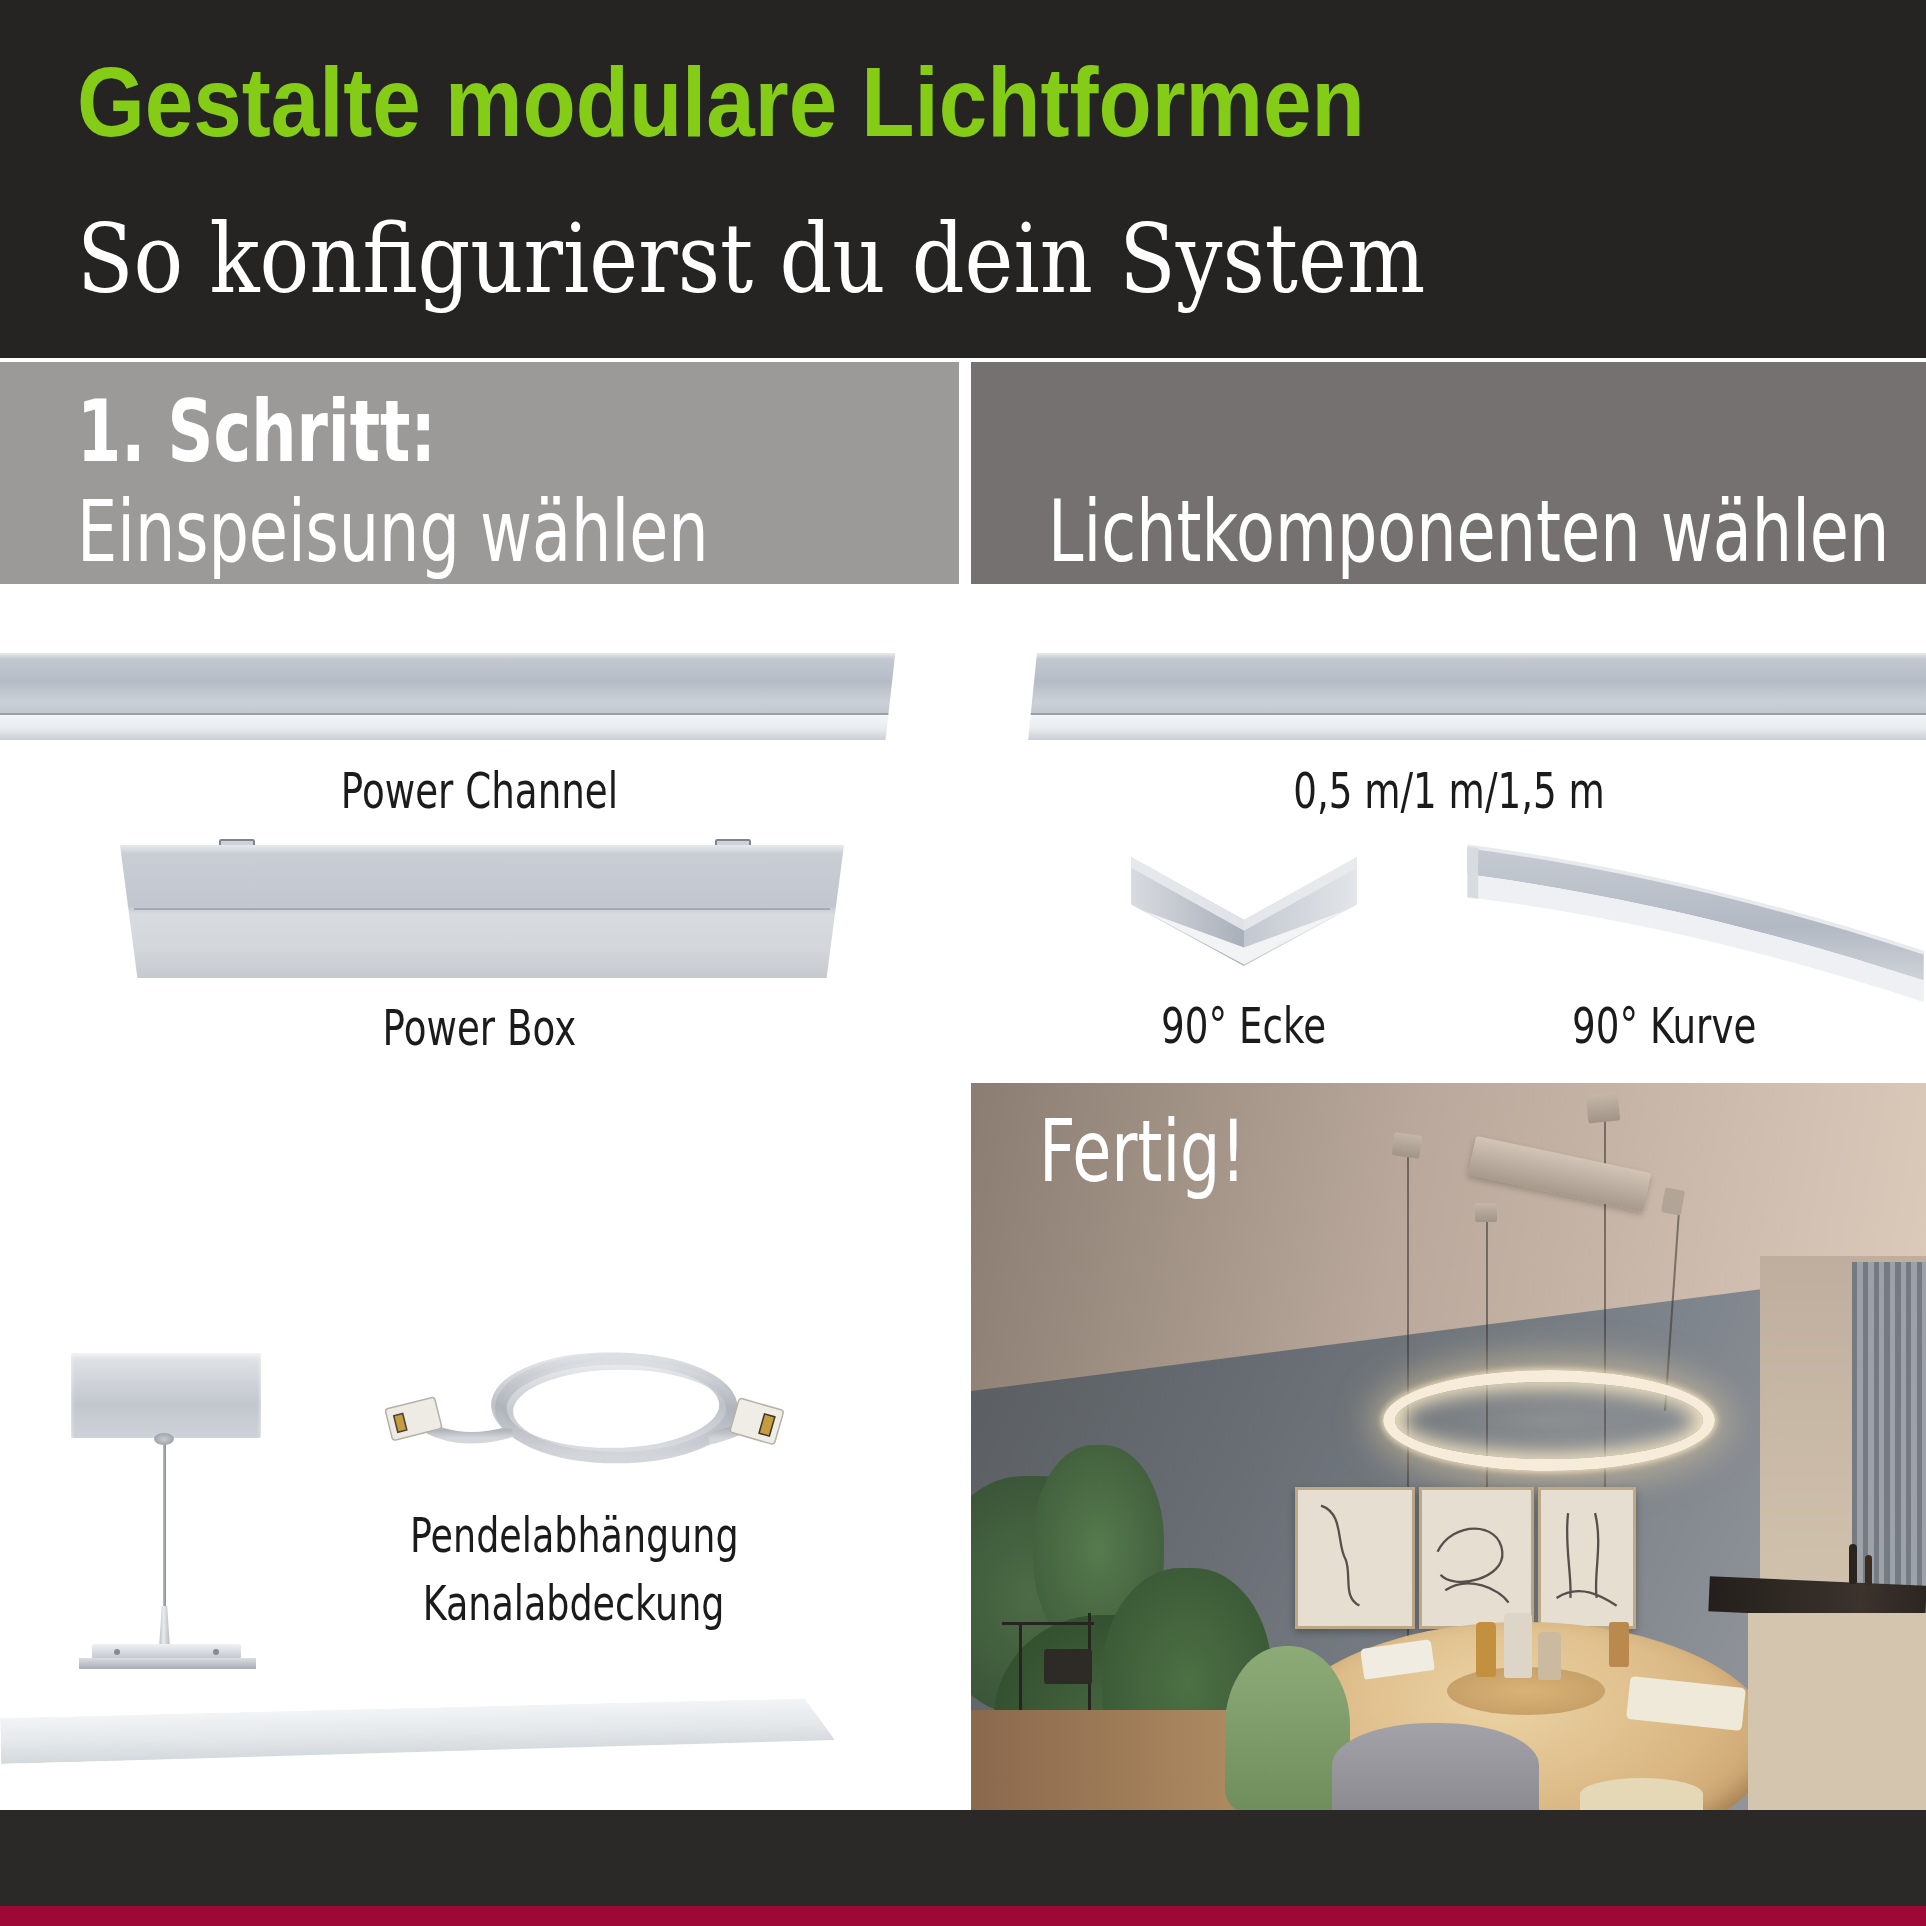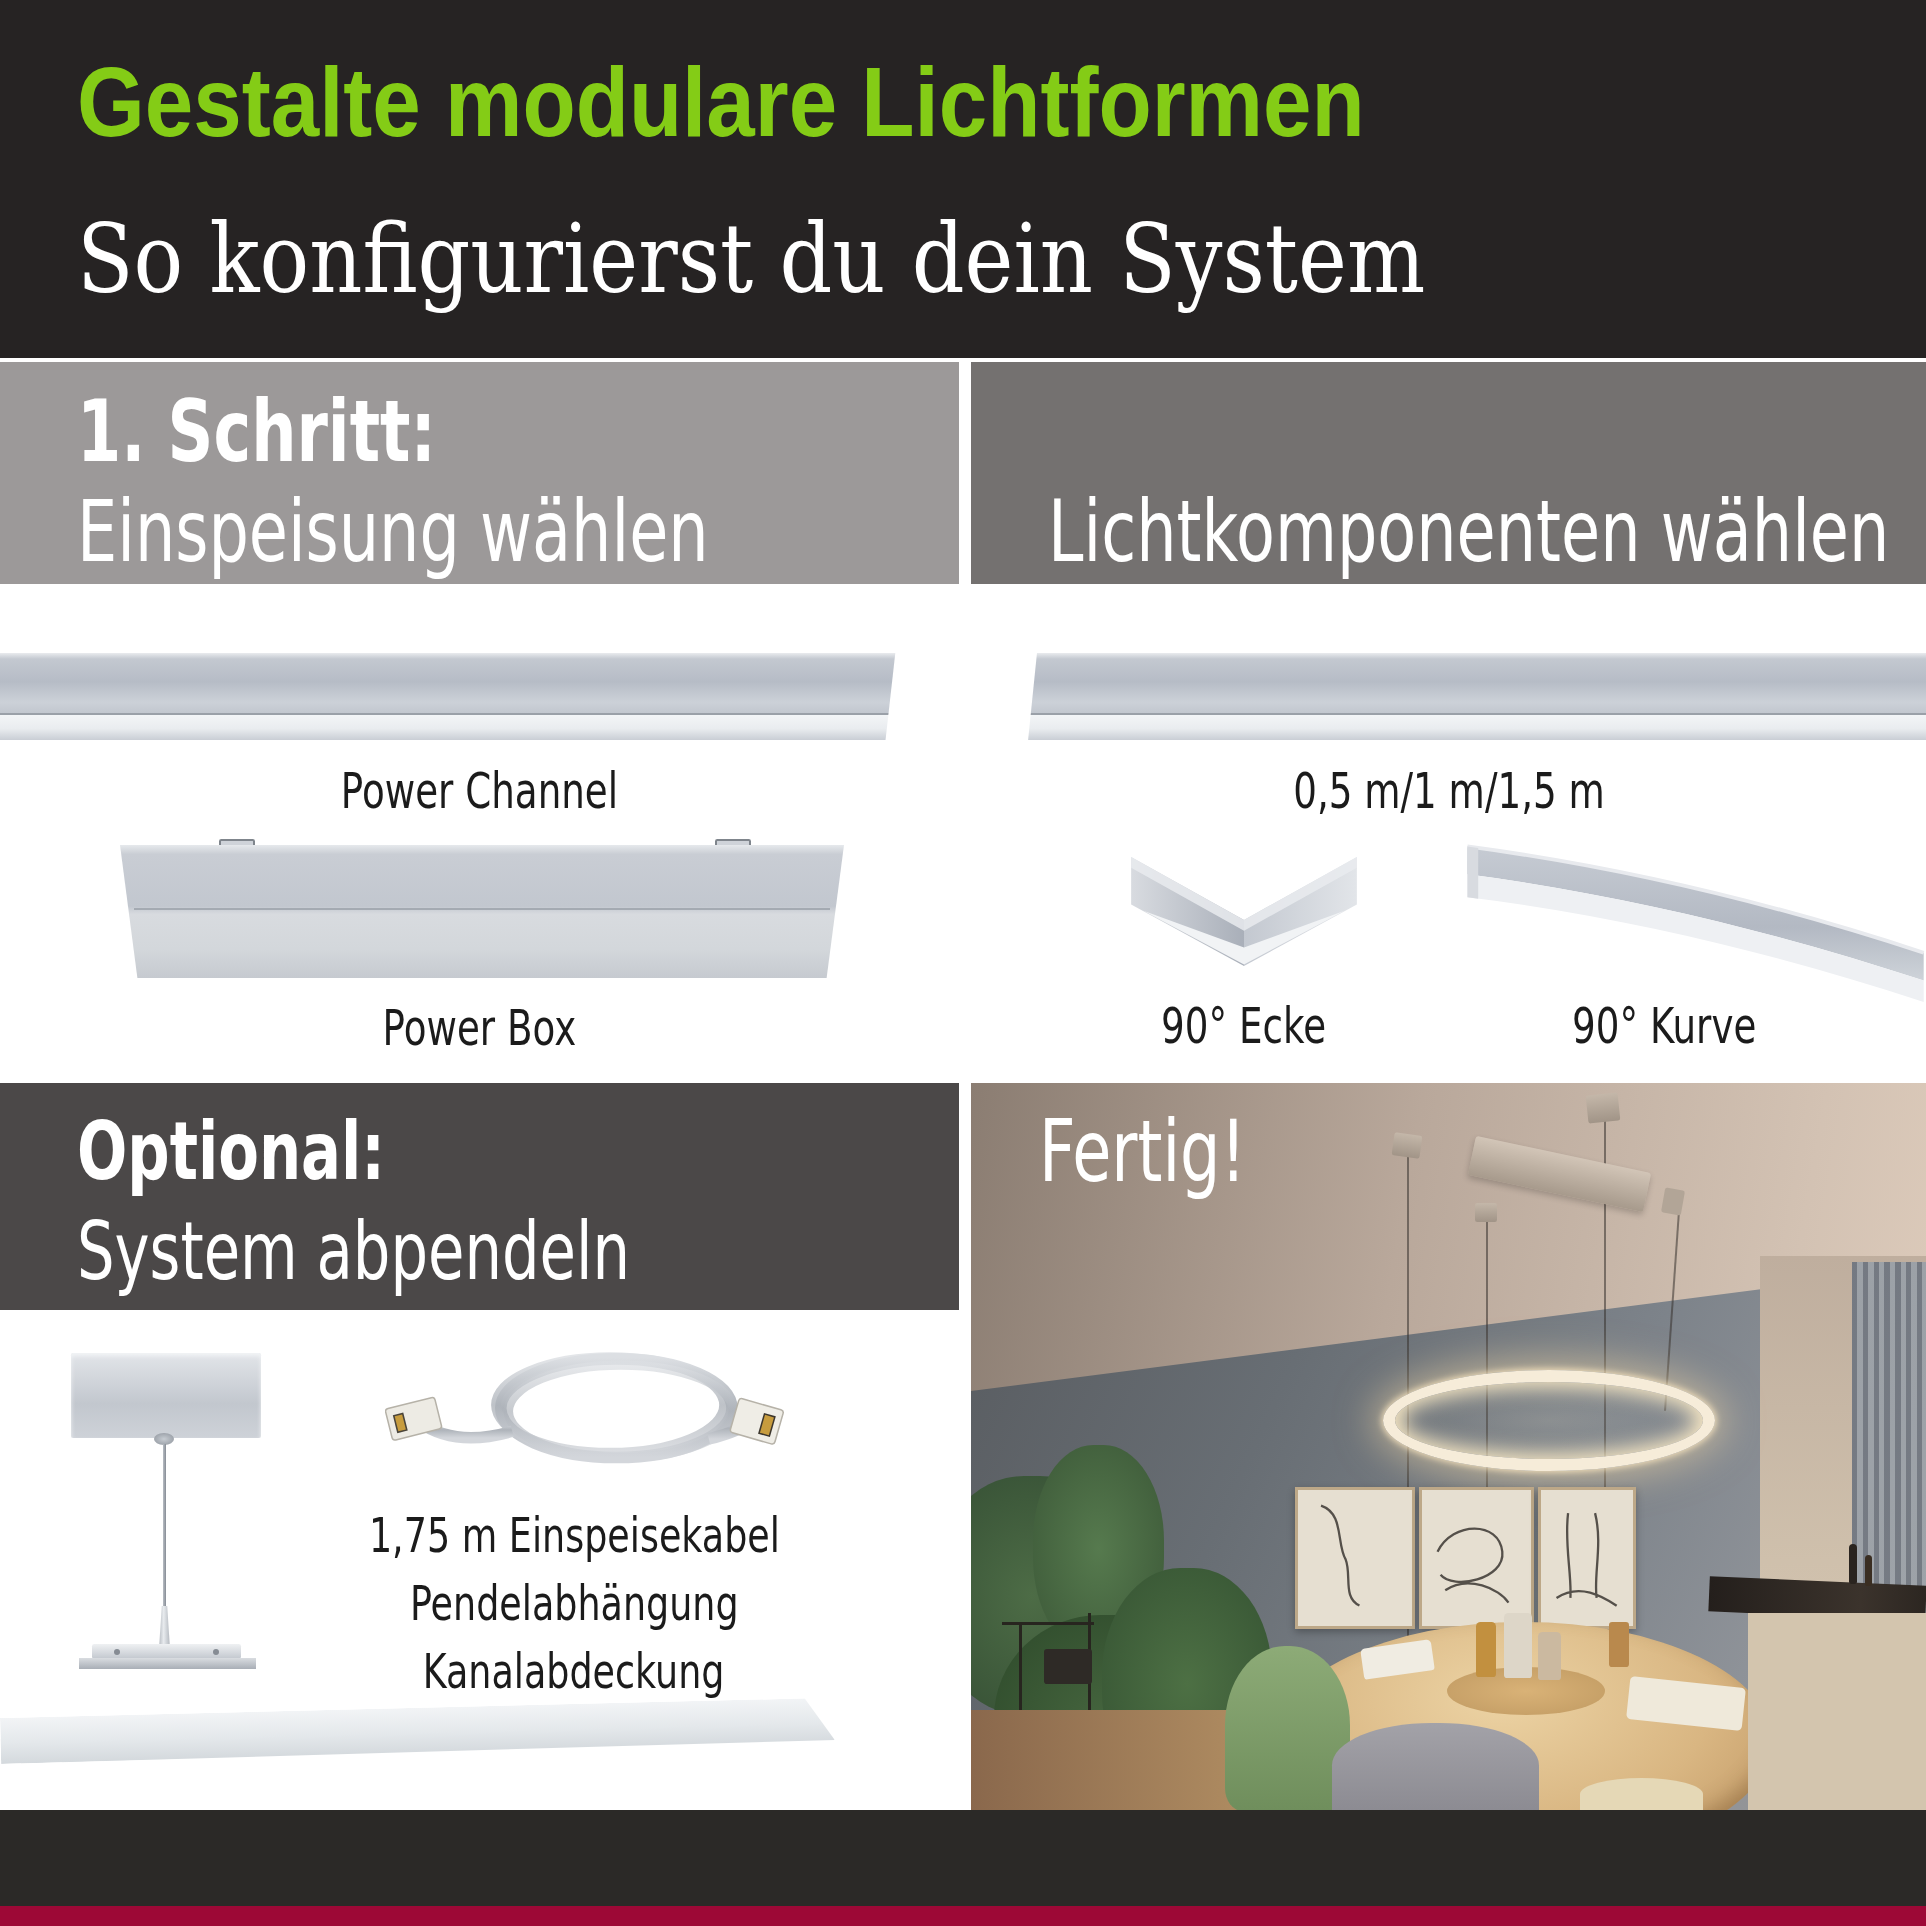--- a/index.html
+++ b/index.html
@@ -188,24 +188,20 @@
       <path d="M20,12 C230,40 430,90 612,150 L612,186 C430,126 230,76 20,48 Z" fill="url(#gC)"></path>
       <path d="M20,48 C230,76 430,126 612,186 L612,214 C430,154 230,104 20,78 Z" fill="#eef0f3"></path>
       <path d="M20,12 C230,40 430,90 612,150" fill="none" stroke="#e8eaee" stroke-width="5"></path>
       <polygon points="20,12 20,78 34,80 34,14" fill="#d8dbe0"></polygon>
     </svg>
   </div>
   <div class="abs plabel" style="left:1487px;top:998px;width:354px;">
     <span class="czc">90° Kurve</span>
   </div>
 
-  <div id="bandOpt" class="abs">
-    <div class="l1"><span class="cz">Optional:</span></div>
-    <div class="l2"><span class="cz">System abpendeln</span></div>
-  </div>
 
   <div id="pend-box" class="abs"></div>
   <div id="pend-knob" class="abs"></div>
   <div id="pend-wire" class="abs"></div>
   <div id="pend-spindle" class="abs"></div>
   <div id="pend-plate" class="abs">
     <div class="screw" style="left:21.6px;"></div>
     <div class="screw" style="right:21.6px;"></div>
   </div>
   <div id="pend-rail" class="abs"></div>
@@ -231,21 +227,20 @@
       </g>
       <g transform="rotate(16 482 100)">
         <rect x="452" y="76" width="60" height="46" rx="4" fill="#efede6" stroke="#b6b2a8" stroke-width="2"></rect>
         <rect x="488" y="86" width="16" height="28" fill="#3c362d"></rect>
         <rect x="490" y="88" width="12" height="24" fill="#c79c3e"></rect>
       </g>
     </svg>
   </div>
 
   <div id="cabletext" class="abs">
-    <div><span class="czc">1,75 m Einspeisekabel</span></div>
     <div><span class="czc">Pendelabhängung</span></div>
     <div><span class="czc">Kanalabdeckung</span></div>
   </div>
 
   <div id="cover" class="abs"></div>
 
   <div id="photo" class="abs">
     <div class="ceiling"></div>
     <div class="kwall"></div>
     <div class="slats"></div>

